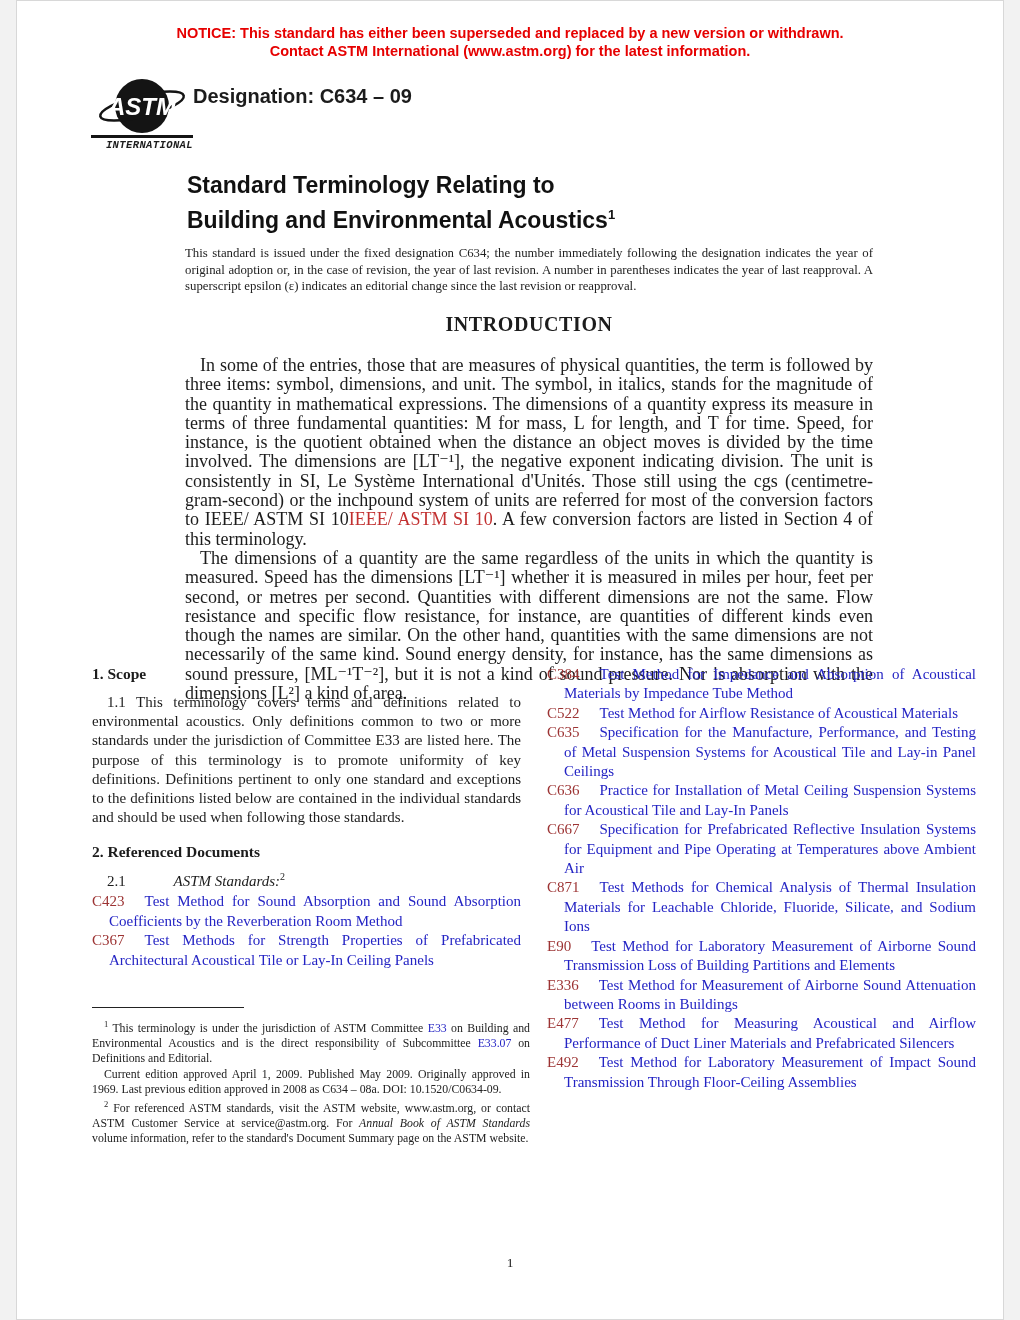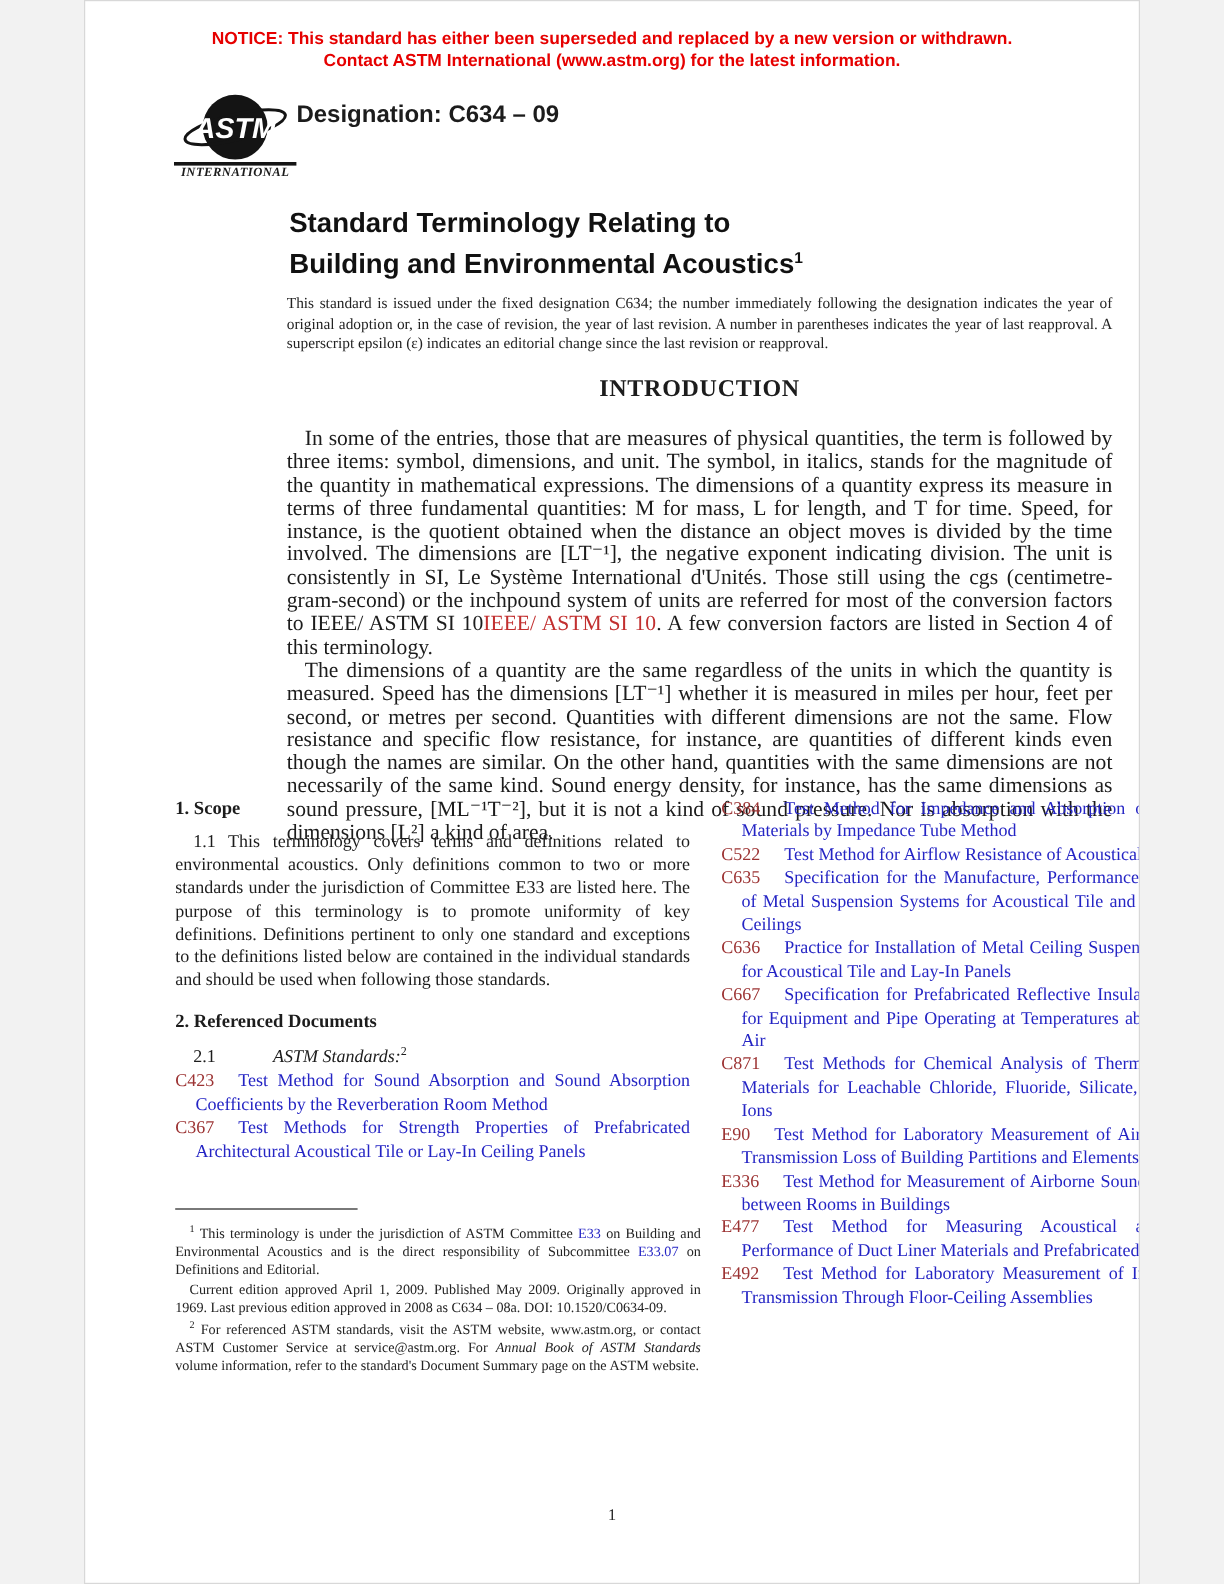--- a/index.html
+++ b/index.html
@@ -1,32 +1,32 @@
 <!DOCTYPE html>
 <html style="--notice-red: #e60000; --link-red: #9c3333; --link-blue: #2424c4; --intro-link-red: #c23030;"><head>
 <meta charset="utf-8">
 <style>
   html,body { margin:0; padding:0; background:#f2f2f2; }
   .page {
-    position:relative; width:880px; height:1320px; margin:0 auto;
+    position:relative; width:988px; height:1320px; margin:0 auto;
     background:#ffffff; border:1px solid #d8d8d8; box-sizing:border-box;
     font-family:"Liberation Serif","DejaVu Serif",serif; color:#1c1c1c;
     overflow:hidden;
   }
   .notice {
     position:absolute; top:24px; left:0; right:0; text-align:center;
     font-family:"Liberation Sans","DejaVu Sans",sans-serif; font-weight:bold;
     font-size:14.5px; line-height:17.5px; color:var(--notice-red);
   }
   .logo { position:absolute; left:74px; top:74px; width:102px; }
   .logo svg { display:block; margin:0 auto; }
   .logo-sub {
     border-top:3px solid #141414; margin-top:-6px; padding-top:1px;
-    font-family:Liberation Serif, serif; font-weight:bold;
-    font-style:italic; font-size:10.5px; letter-spacing:0.4px; text-align:center;
+    font-family:Liberation Mono, monospace; font-weight:bold;
+    font-style:italic; font-size:10.5px; letter-spacing:0.4px; text-align:right;
   }
   .designation {
     position:absolute; left:176px; top:84px;
     font-family:"Liberation Sans","DejaVu Sans",sans-serif; font-weight:bold; font-size:20px;
   }
   .doc-title {
     position:absolute; left:170px; top:170px;
     font-family:"Liberation Sans","DejaVu Sans",sans-serif; font-weight:bold;
     font-size:23px; line-height:29px; color:#111;
   }

